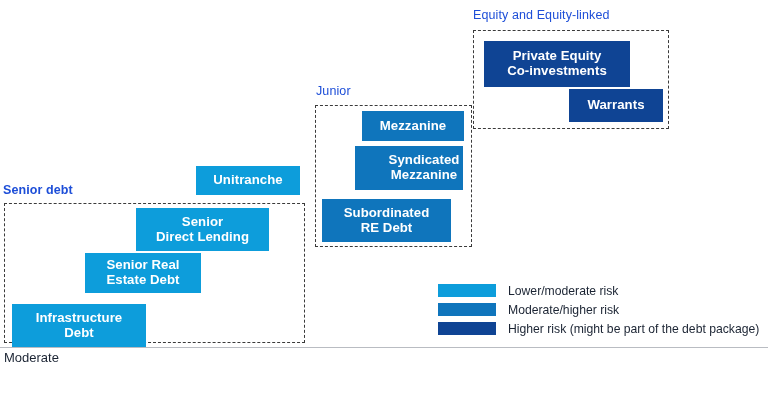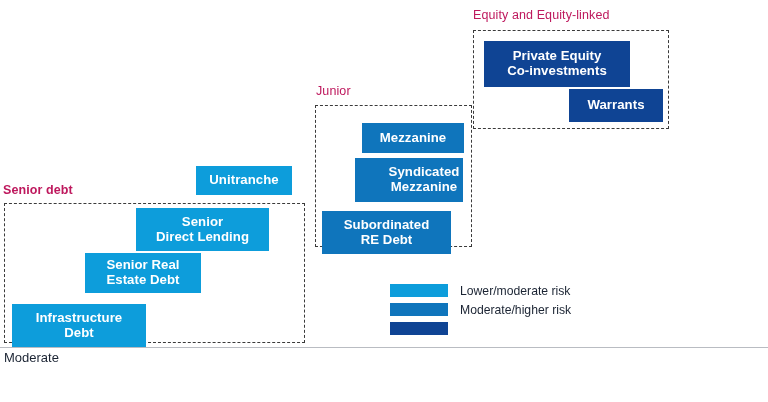--- a/index.html
+++ b/index.html
@@ -25,21 +25,21 @@
   .group-box {
     position: absolute;
     border: 1.4px dashed #3a3a3a;
     background: transparent;
     box-sizing: border-box;
   }
   .group-label {
     position: absolute;
     font-size: 12.5px;
     font-weight: 400;
-    color: #be185d;
+    color: #1d4ed8;
     white-space: nowrap;
     letter-spacing: 0.1px;
   }
 
   
   .inst {
     position: absolute;
     box-sizing: border-box;
     display: flex;
     align-items: center;
@@ -47,21 +47,21 @@
     text-align: center;
     color: #ffffff;
     font-weight: bold;
     font-size: 13.2px;
     line-height: 1.12;
     padding: 2px 6px;
     white-space: pre-line;
     letter-spacing: 0.05px;
   }
   .tone-light  { background: #0d9ddb; }
-  .tone-mid    { background: #0f75bc; margin-top: 12px; }
+  .tone-mid    { background: #0f75bc; }
   .tone-dark   { background: #0f4494; }
 
   
   #axis-line {
     position: absolute;
     left: 0;
     top: 347px;
     width: 768px;
     height: 0;
     border-top: 1.2px solid #b9bcc2;
@@ -89,20 +89,21 @@
   #legend {
     position: absolute;
     left: 390px;
     top: 281px;
   }
   .legend-row {
     display: flex;
     align-items: center;
     height: 19px;
     margin-bottom: 0px;
+    margin-left: 48px;
   }
   .legend-swatch {
     width: 58px;
     height: 13px;
     flex: 0 0 auto;
   }
   .legend-text {
     margin-left: 12px;
     font-size: 12.2px;
     color: #1b2433;
@@ -129,21 +130,21 @@
 
   <div class="inst tone-mid" style="left:355px; top:146px; width:108px; height:44px;padding-left:36px;">Syndicated
 Mezzanine</div>
 
   <div class="inst tone-mid" style="left:322px; top:199px; width:129px; height:43px;">Subordinated
 RE Debt</div>
 
   <div class="group-label" style="left:3px; top:183px;font-weight:bold;">Senior debt</div>
   <div class="group-box" style="left:4px; top:203px; width:301px; height:140px;"></div>
 
-  <div class="inst tone-light" style="left:196px; top:166px; width:96px; height:29px;">Unitranche</div>
+  <div class="inst tone-light" style="left:196px; top:166px; width:104px; height:29px;">Unitranche</div>
 
   <div class="inst tone-light" style="left:85px; top:253px; width:116px; height:40px;">Senior Real
 Estate Debt</div>
 
   <div class="inst tone-light" style="left:136px; top:208px; width:133px; height:43px;">Senior
 Direct Lending</div>
 
   <div class="inst tone-light" style="left:12px; top:297px; width:134px; height:43px;margin-top:7px;">Infrastructure
 Debt</div>
 
@@ -154,20 +155,21 @@
       <div class="legend-text">Lower/moderate risk</div>
     </div>
 
     <div class="legend-row">
       <div class="legend-swatch" style="background:#0f75bc;"></div>
       <div class="legend-text">Moderate/higher risk</div>
     </div>
 
     <div class="legend-row">
       <div class="legend-swatch" style="background:#0f4494;"></div>
+      <div class="legend-text">Higher risk (might be part of the debt package)</div>
     </div>
 
   </div>
 
   <div id="axis-line"></div>
   <div id="moderate-label">Moderate</div>
 
 </div>
 
 </body></html>

